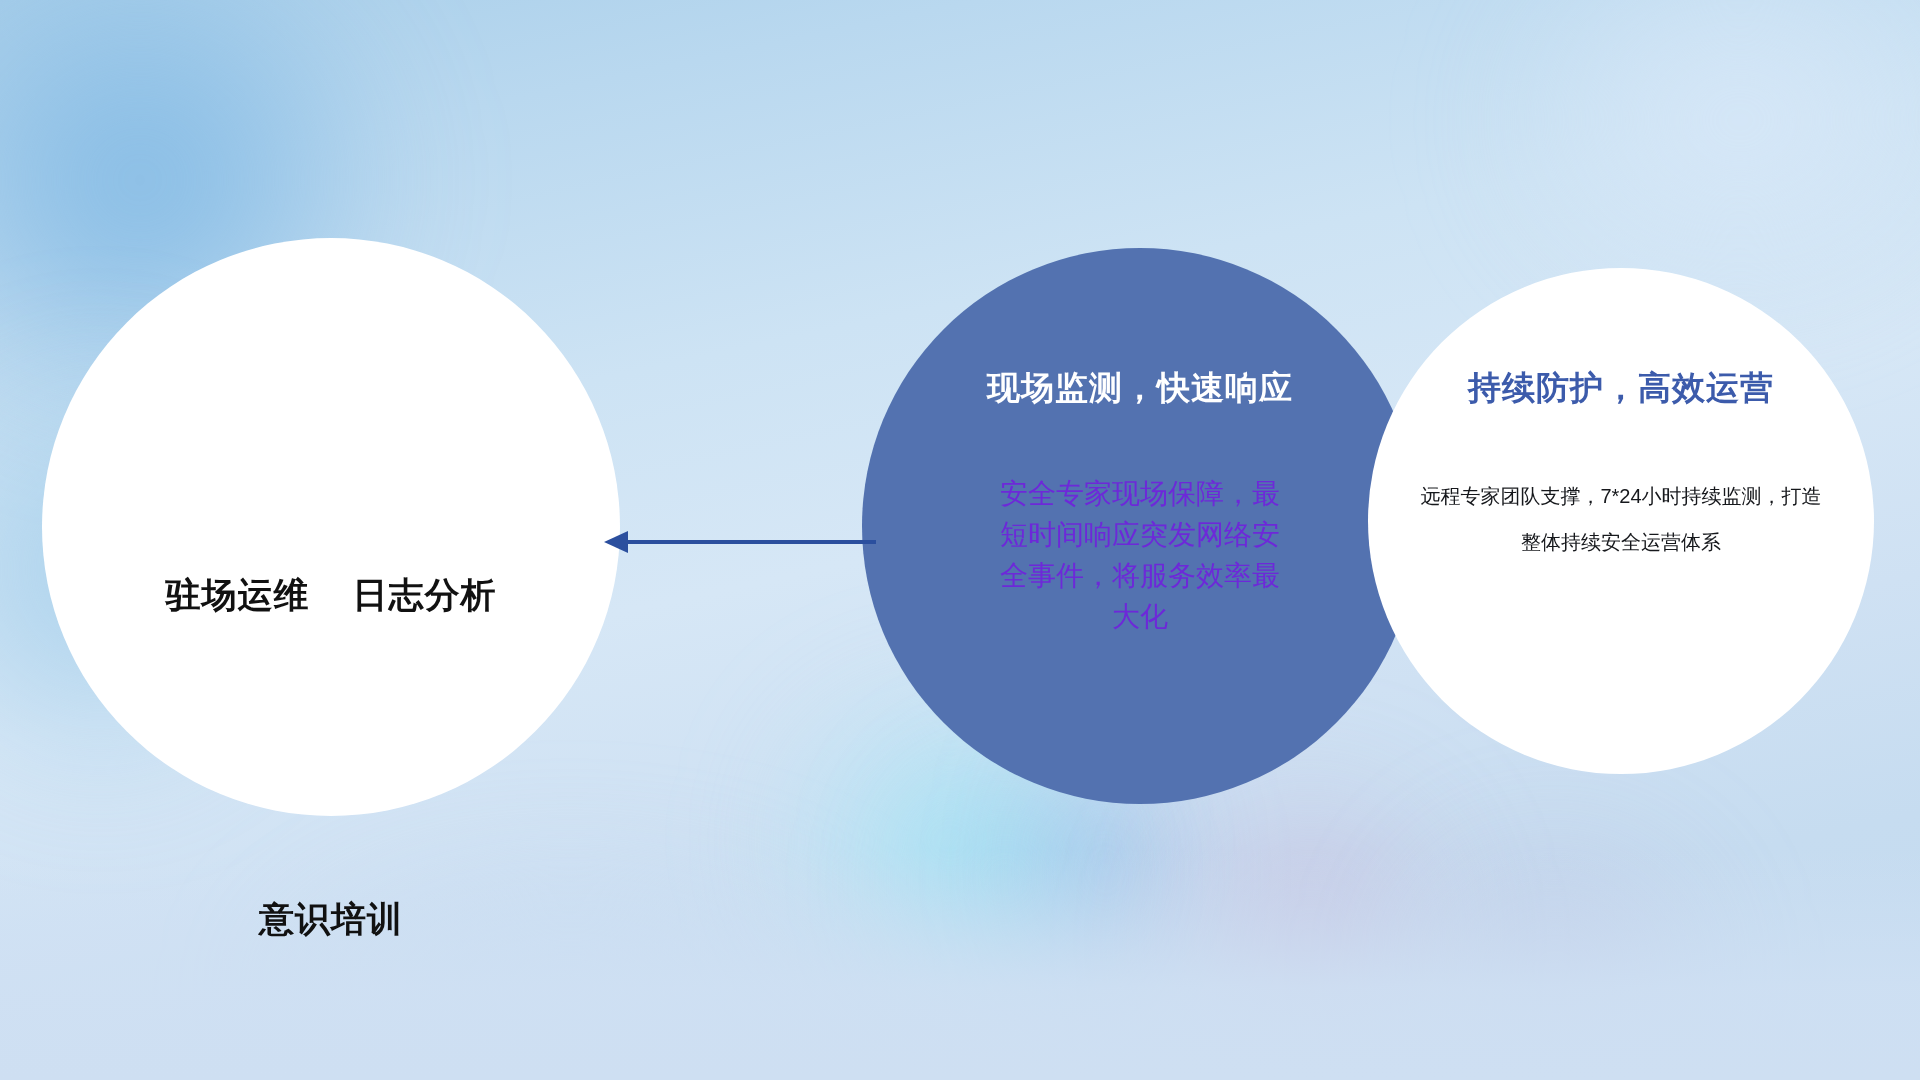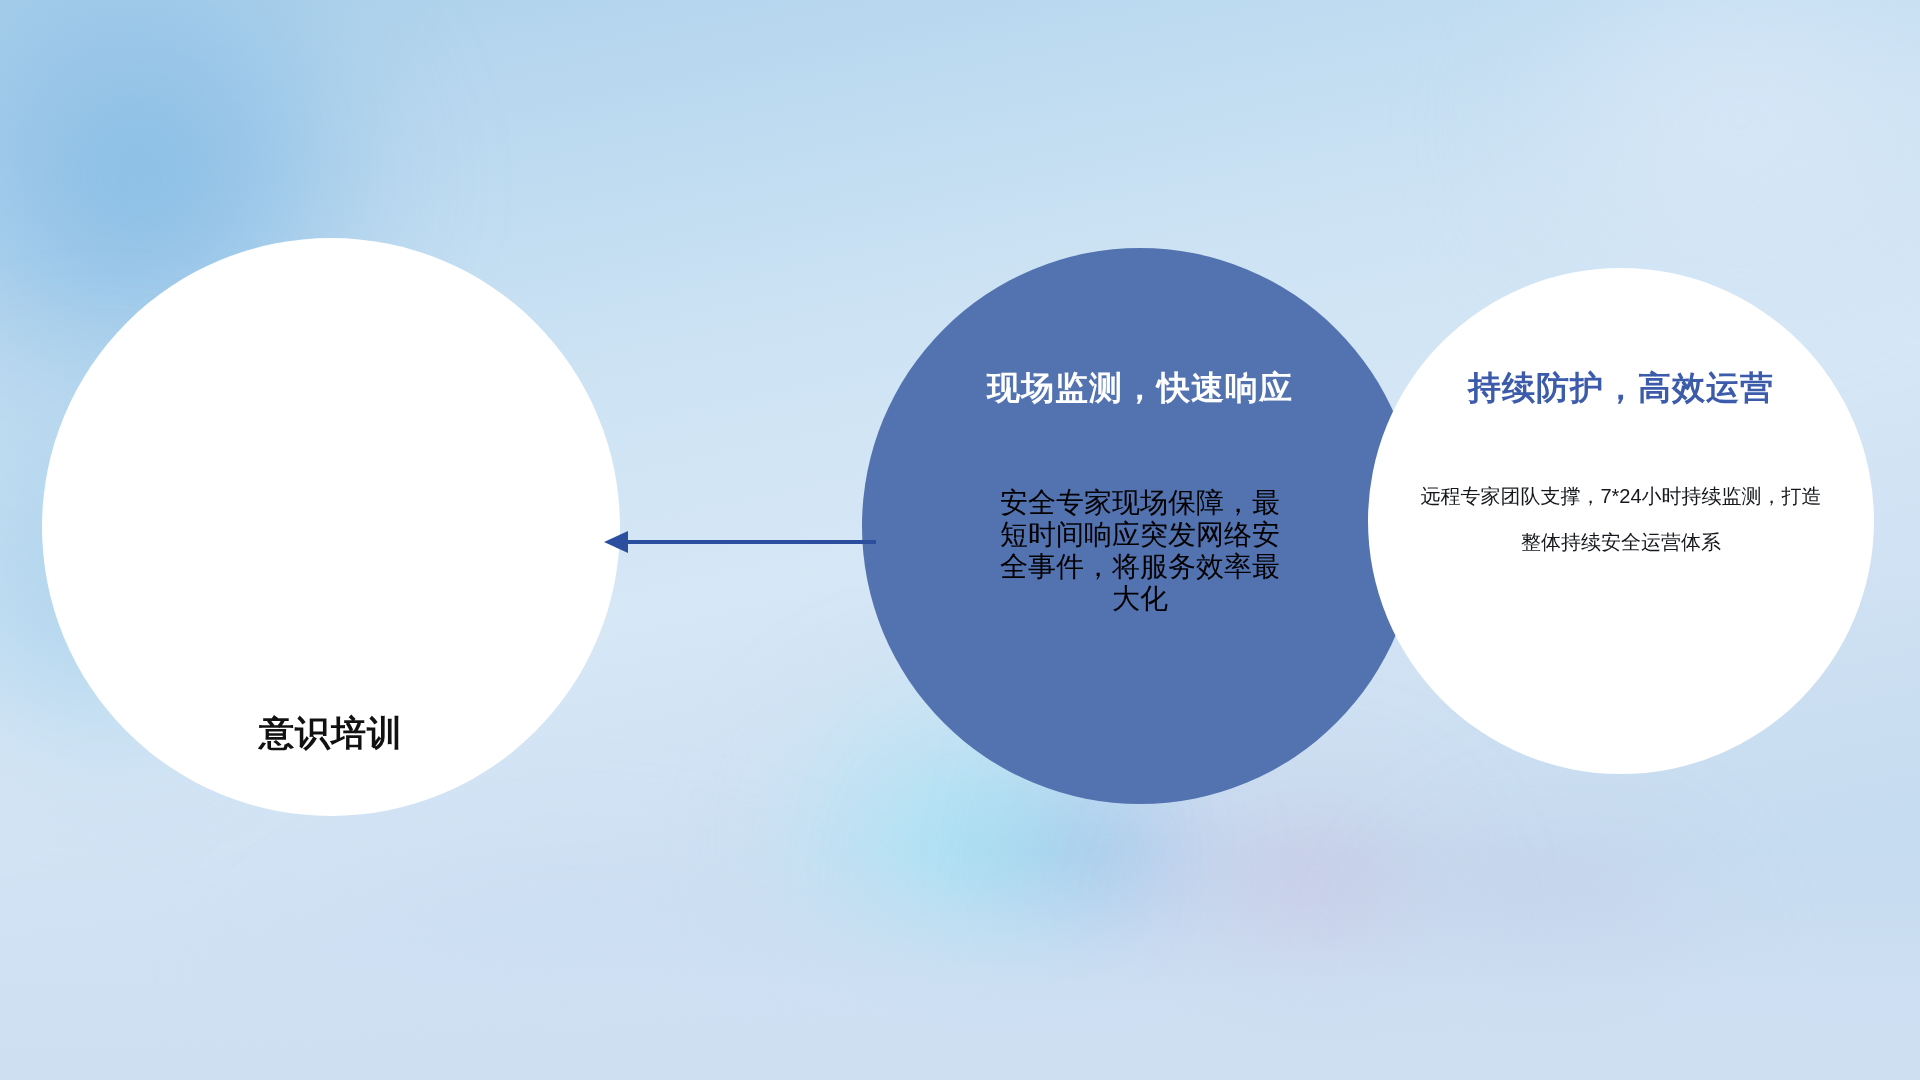--- a/index.html
+++ b/index.html
@@ -159,36 +159,35 @@
     position: absolute;
     left: 862px;
     top: 248px;
     width: 556px;
     height: 556px;
     display: flex;
     flex-direction: column;
     align-items: center;
     box-sizing: border-box;
     padding-top: 118px;
-    gap: 14px;
   }
   .center-title {
     color: #ffffff;
     font-weight: bold;
     font-size: 33px;
     letter-spacing: 1px;
     white-space: nowrap;
     text-align: center;
   }
   .center-body {
     margin-top: 62px;
     width: 300px;
-    color: #000000;
+    color: #6d28d9;
     font-size: 28px;
-    line-height: 32px;
+    line-height: 41px;
     text-align: center;
   }
 
   
   .right-content {
     position: absolute;
     left: 1368px;
     top: 268px;
     width: 506px;
     height: 506px;
@@ -246,20 +245,21 @@
   <div class="circle" id="circle-left"></div>
 
   <svg id="flow-arrow" viewBox="0 0 280 60">
     <line x1="276" y1="30" x2="16" y2="30" stroke="#2b4f9e" stroke-width="4"></line>
     <polygon points="4,30 28,19 28,41" fill="#2b4f9e"></polygon>
   </svg>
 
   <div class="left-content">
     <div class="accent-dash"></div>
     <div class="left-lines">
+      <div>驻场运维    日志分析</div>
       <span class="row-gap"></span>
       <div>意识培训</div>
     </div>
   </div>
 
   <div class="circle" id="circle-right"></div>
 
   <div class="center-content">
     <div class="center-title">现场监测，快速响应</div>
     <div class="center-body">安全专家现场保障，最短时间响应突发网络安全事件，将服务效率最大化</div>

